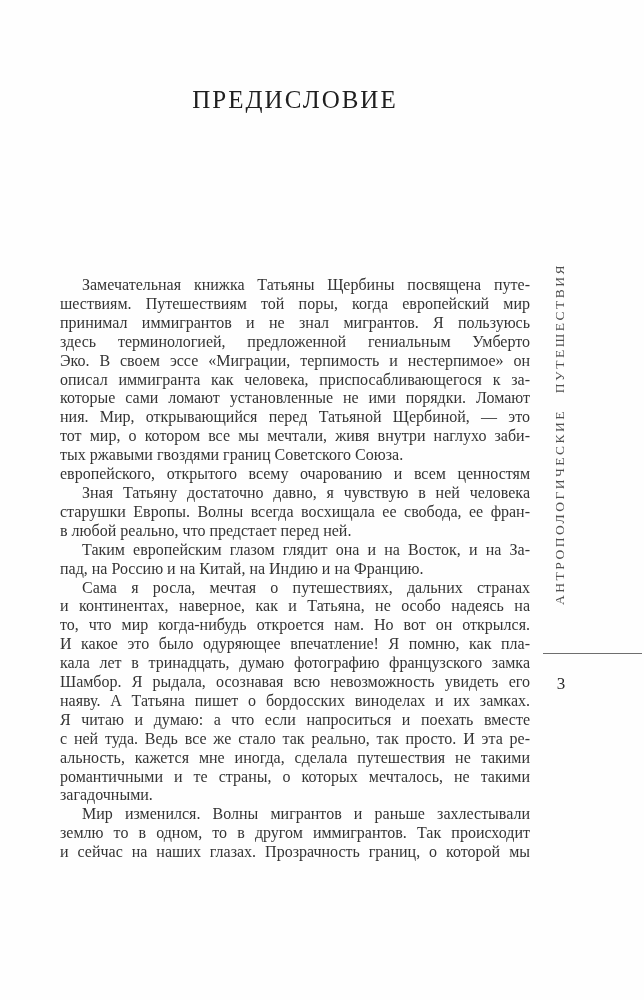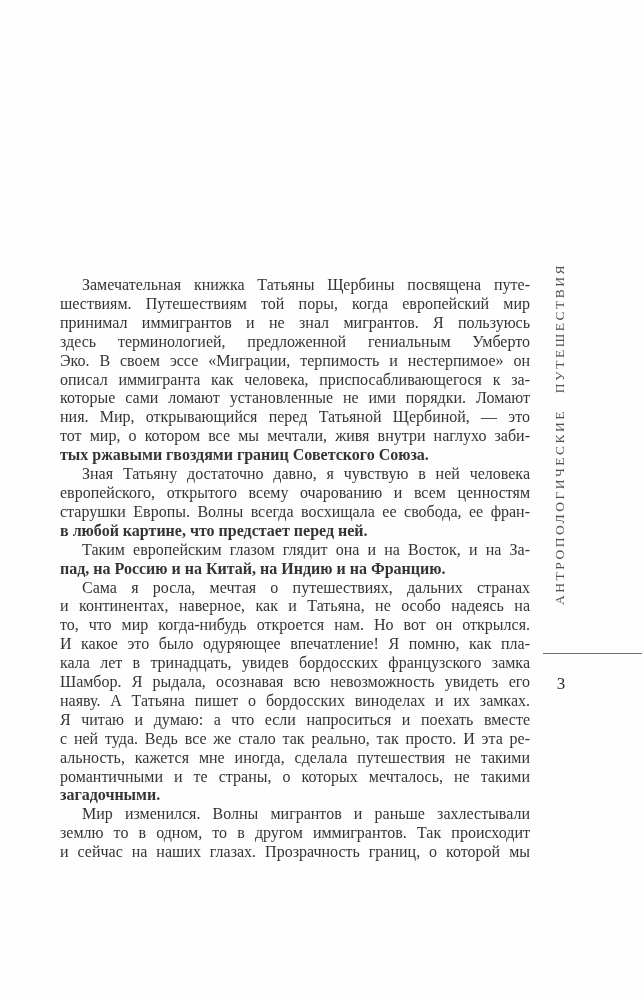--- a/index.html
+++ b/index.html
@@ -39,21 +39,20 @@
   .text-line {
     text-align: justify;
     text-align-last: justify;
     white-space: normal;
   }
   .text-line.first-line {
     text-indent: 22px;
   }
   .text-line.para-last {
     text-align-last: left;
-    font-weight: bold;
   }
   #sidebar-title {
     position: absolute;
     left: 552px;
     top: 247px;
     width: 26px;
     height: 374px;
     writing-mode: vertical-rl;
     transform: rotate(180deg);
     text-align: center;
@@ -79,43 +78,44 @@
     text-align: center;
     font-size: 17px;
     color: #2c2c2c;
   }
 </style>
 </head>
 <body>
 
 <div id="page">
 
+  <div id="chapter-title">ПРЕДИСЛОВИЕ</div>
 
   <div id="body-text">
       <div class="text-line first-line">Замечательная книжка Татьяны Щербины посвящена путе-</div>
       <div class="text-line">шествиям. Путешествиям той поры, когда европейский мир</div>
       <div class="text-line">принимал иммигрантов и не знал мигрантов. Я пользуюсь</div>
       <div class="text-line">здесь терминологией, предложенной гениальным Умберто</div>
       <div class="text-line">Эко. В своем эссе «Миграции, терпимость и нестерпимое» он</div>
       <div class="text-line">описал иммигранта как человека, приспосабливающегося к за-</div>
       <div class="text-line">которые сами ломают установленные не ими порядки. Ломают</div>
       <div class="text-line">ния. Мир, открывающийся перед Татьяной Щербиной, — это</div>
       <div class="text-line">тот мир, о котором все мы мечтали, живя внутри наглухо заби-</div>
       <div class="text-line para-last">тых ржавыми гвоздями границ Советского Союза.</div>
+      <div class="text-line">европейского, открытого всему очарованию и всем ценностям</div>
       <div class="text-line first-line">Зная Татьяну достаточно давно, я чувствую в ней человека</div>
-      <div class="text-line">европейского, открытого всему очарованию и всем ценностям</div>
       <div class="text-line">старушки Европы. Волны всегда восхищала ее свобода, ее фран-</div>
-      <div class="text-line para-last">в любой картине, что предстает перед ней.</div>
+      <div class="text-line para-last">в любой реально, что предстает перед ней.</div>
       <div class="text-line first-line">Таким европейским глазом глядит она и на Восток, и на За-</div>
       <div class="text-line para-last">пад, на Россию и на Китай, на Индию и на Францию.</div>
       <div class="text-line first-line">Сама я росла, мечтая о путешествиях, дальних странах</div>
       <div class="text-line">и континентах, наверное, как и Татьяна, не особо надеясь на</div>
       <div class="text-line">то, что мир когда-нибудь откроется нам. Но вот он открылся.</div>
       <div class="text-line">И какое это было одуряющее впечатление! Я помню, как пла-</div>
-      <div class="text-line">кала лет в тринадцать, увидев бордосских французского замка</div>
+      <div class="text-line">кала лет в тринадцать, думаю фотографию французского замка</div>
       <div class="text-line">Шамбор. Я рыдала, осознавая всю невозможность увидеть его</div>
       <div class="text-line">наяву. А Татьяна пишет о бордосских виноделах и их замках.</div>
       <div class="text-line">Я читаю и думаю: а что если напроситься и поехать вместе</div>
       <div class="text-line">с ней туда. Ведь все же стало так реально, так просто. И эта ре-</div>
       <div class="text-line">альность, кажется мне иногда, сделала путешествия не такими</div>
       <div class="text-line">романтичными и те страны, о которых мечталось, не такими</div>
       <div class="text-line para-last">загадочными.</div>
       <div class="text-line first-line">Мир изменился. Волны мигрантов и раньше захлестывали</div>
       <div class="text-line">землю то в одном, то в другом иммигрантов. Так происходит</div>
       <div class="text-line">и сейчас на наших глазах. Прозрачность границ, о которой мы</div>

